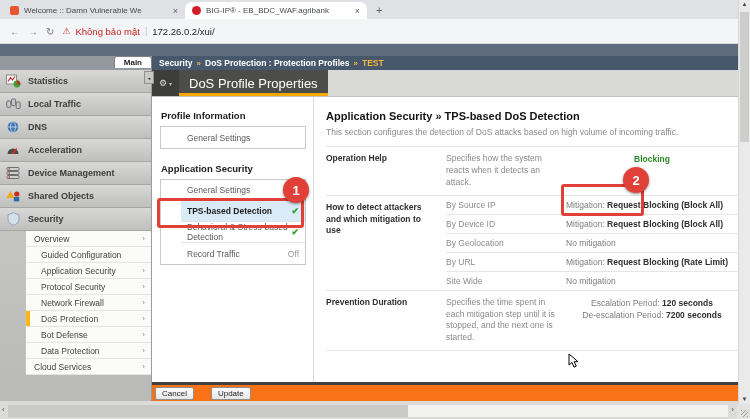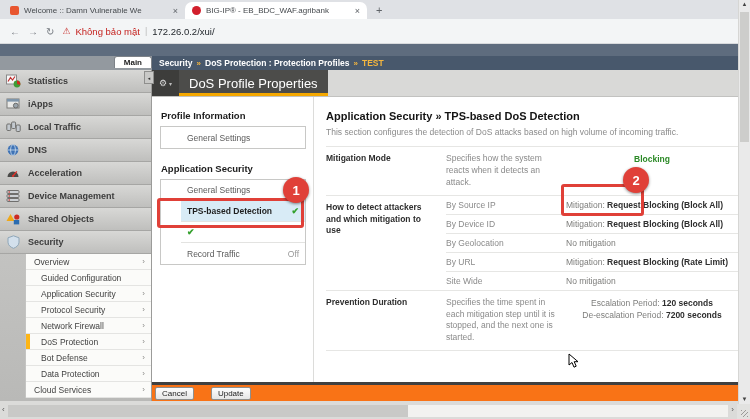--- a/index.html
+++ b/index.html
@@ -171,30 +171,20 @@
               <polyline points="2,7.5 4.5,3.5 6.5,6 9,2.5" fill="none" stroke="#c03030" stroke-width="1.2"></polyline>
               <circle cx="11" cy="10" r="3.4" fill="#3f9b35"></circle>
               <path d="M11 10 L11 6.6 A3.4 3.4 0 0 1 14.2 11 Z" fill="#cf2b20"></path>
             </svg>
         </span>
         <span>Statistics</span>
       </div>
       <div class="sitem">
         <span class="sicon">
           <svg width="15" height="14">
-              <rect x="1" y="2" width="12" height="9" fill="#e9e9e7" stroke="#7a7a78"></rect>
-              <rect x="1" y="2" width="12" height="2.6" fill="#7e95aa"></rect>
-              <circle cx="9.8" cy="8.6" r="2.4" fill="#9aa4ac" stroke="#6a6a68"></circle>
-            </svg>
-        </span>
-        <span>iApps</span>
-      </div>
-      <div class="sitem">
-        <span class="sicon">
-          <svg width="15" height="14">
               <rect x="0.8" y="4" width="4" height="6.5" rx="1" fill="#c3c9cf" stroke="#6f6f6d"></rect>
               <rect x="5.6" y="2" width="4" height="6.5" rx="1" fill="#c3c9cf" stroke="#6f6f6d"></rect>
               <rect x="10.2" y="5" width="4" height="6.5" rx="1" fill="#c3c9cf" stroke="#6f6f6d"></rect>
             </svg>
         </span>
         <span>Local Traffic</span>
       </div>
       <div class="sitem">
         <span class="sicon">
           <svg width="15" height="14">
@@ -308,35 +298,36 @@
           <div class="phead">Application Security</div>
           <div class="pbox">
             <div class="prow">
               <span class="plabel">General Settings</span>
             </div>
             <div class="prow hl">
               <span class="plabel">TPS-based Detection</span>
               <span class="pcheck">✔</span>
             </div>
             <div class="prow">
+              <span class="plabel">Behavioral &amp; Stress-based Detection</span>
               <span class="pcheck">✔</span>
             </div>
             <div class="prow">
               <span class="plabel">Record Traffic</span>
               <span class="poff">Off</span>
             </div>
           </div>
         </div>
 
         <div class="rightpanel">
           <div class="rptitle">Application Security » TPS-based DoS Detection</div>
           <div class="rpsub">This section configures the detection of DoS attacks based on high volume of incoming traffic.</div>
 
           <div class="trow">
-            <div class="tlabel">Mitigation Mode</div>
+            <div class="tlabel">Operation Help</div>
             <div class="tdesc">Specifies how the system reacts when it detects an attack.</div>
             <div class="tval"><span class="gval">Blocking</span></div>
           </div>
 
 
           <div class="trow group">
             <div class="tlabel">How to detect attackers and which mitigation to use</div>
             <div class="subrows">
               <div class="srow">
                 <span class="sname">By Source IP</span>

